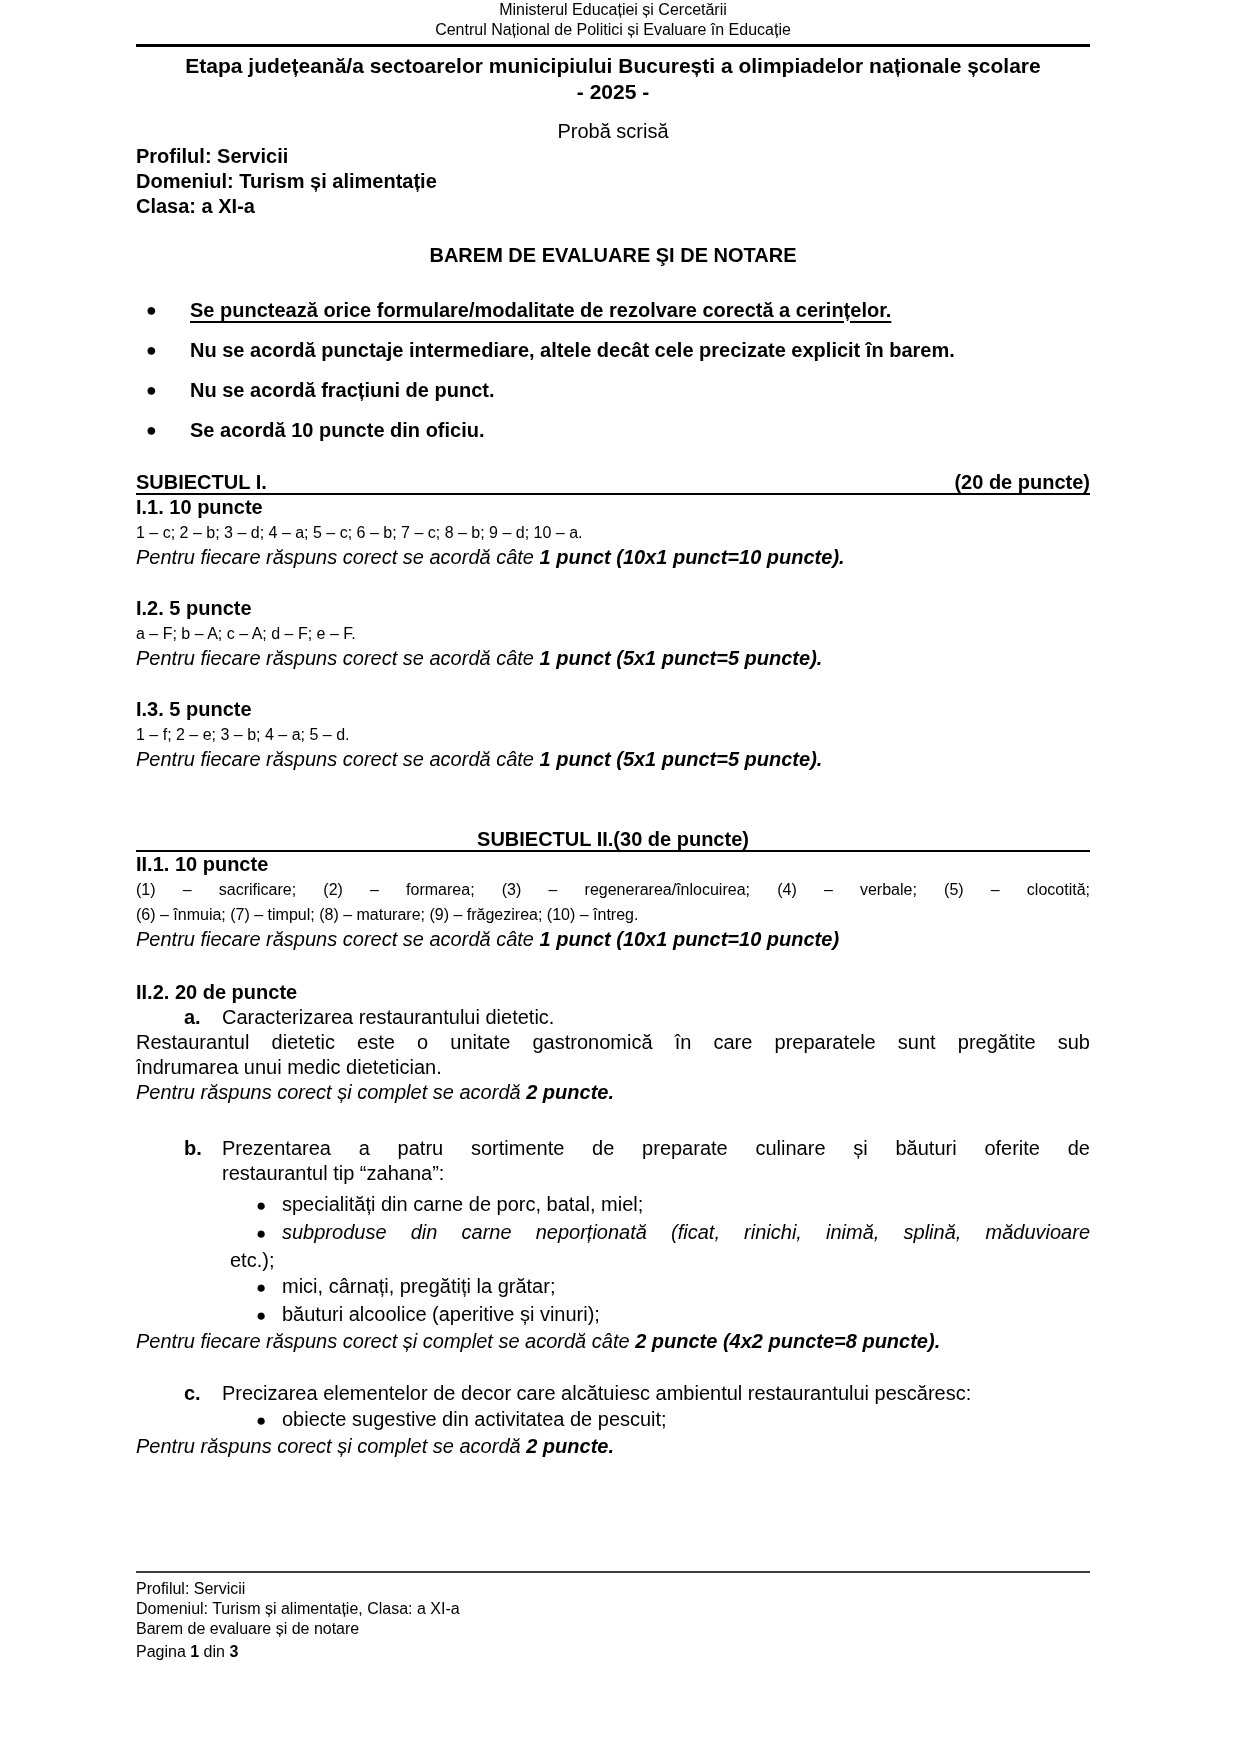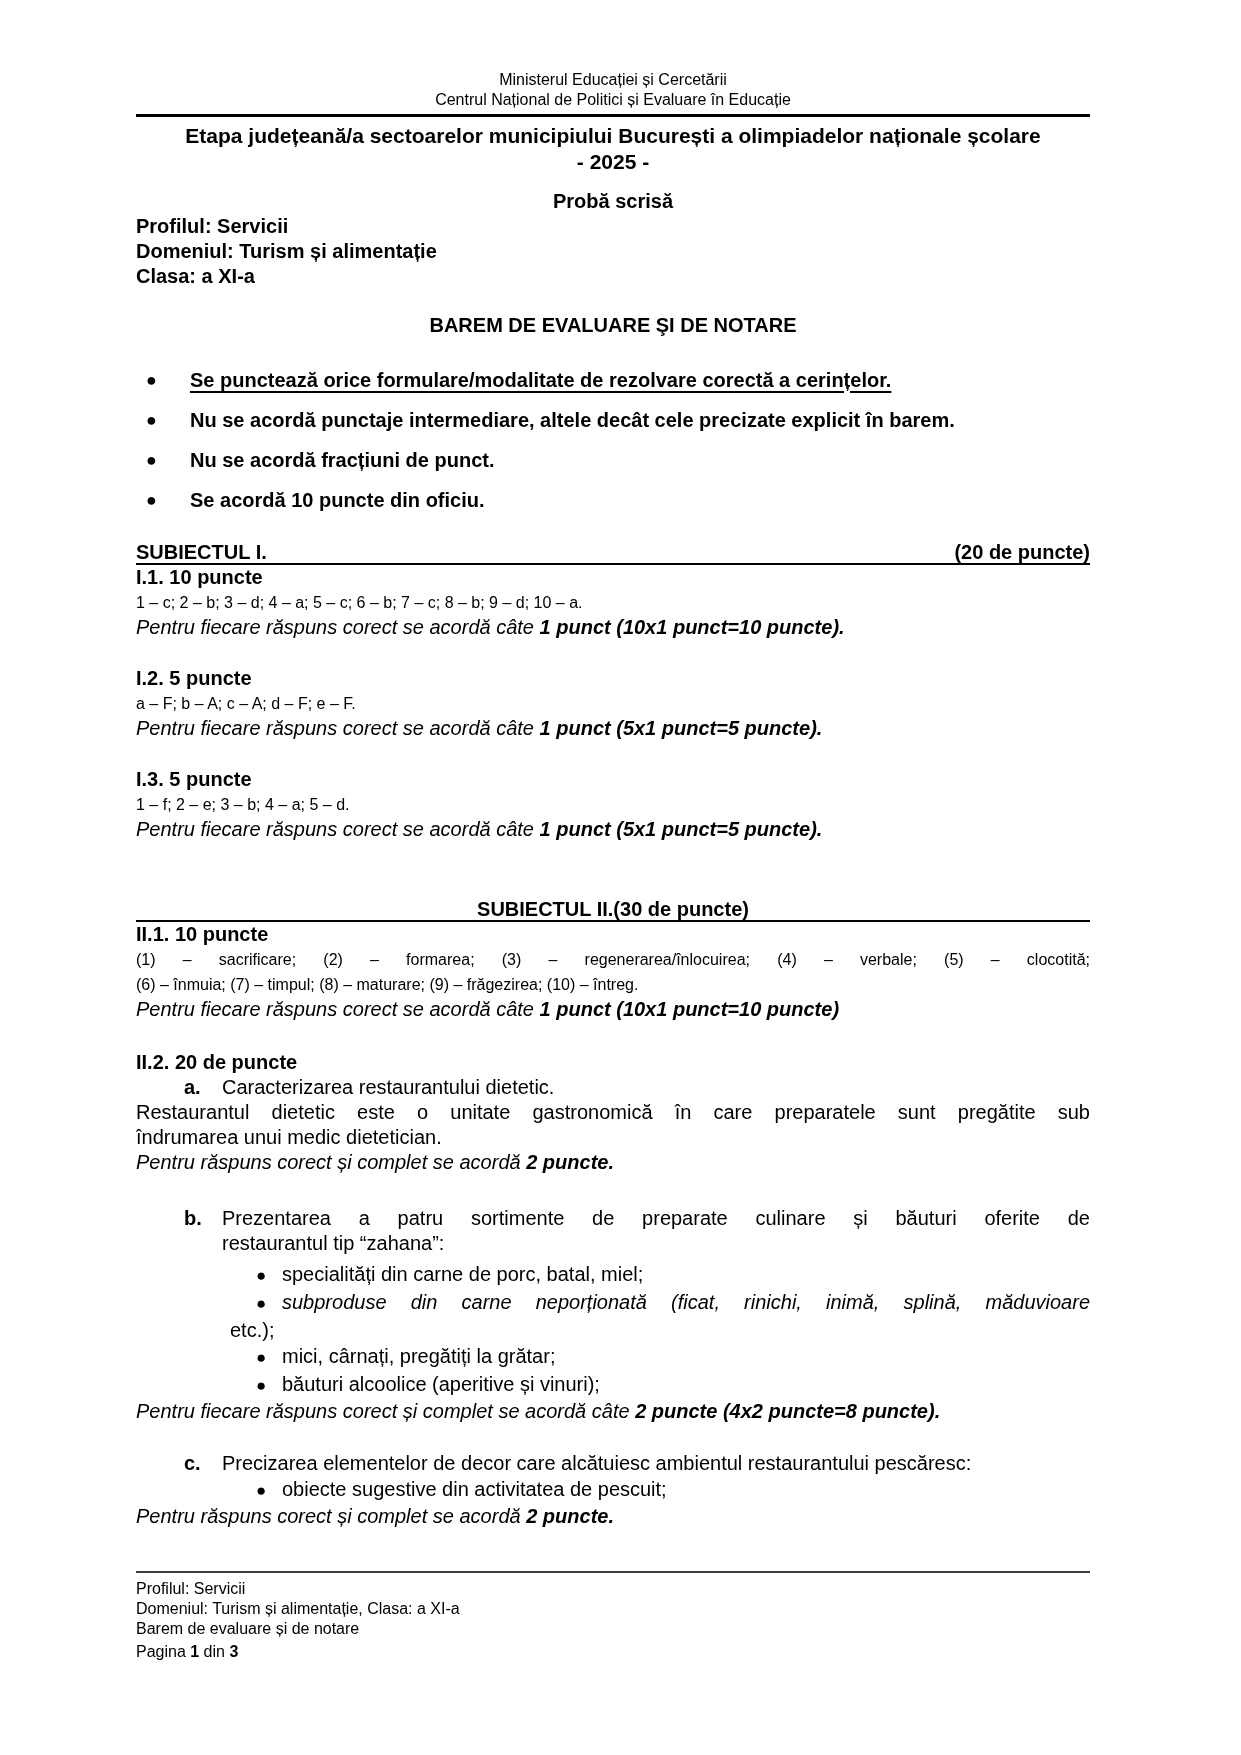--- a/index.html
+++ b/index.html
@@ -4,26 +4,26 @@
 <style>
   html, body { margin:0; padding:0; background:#ffffff; }
   body {
     width:1241px; height:1755px; position:relative;
     font-family:"Liberation Sans","DejaVu Sans",sans-serif;
     color:#000; -webkit-font-smoothing:antialiased;
   }
   .content { position:absolute; left:136px; top:0; width:954px; }
 
   
-  .page-header { padding-top:70px; text-align:center; font-size:16px; line-height:20px; }
+  .page-header { text-align:center; font-size:16px; line-height:20px; }
   .header-rule { border-bottom:3px solid #000; margin-top:4px; }
 
   
   .doc-title { margin-top:6px; text-align:center; font-weight:bold; font-size:21px; line-height:26px; }
-  .exam-type { margin-top:14px; text-align:center; font-weight:bold; font-size:20px; line-height:25px; }
+  .exam-type { margin-top:14px; text-align:center; font-weight:normal; font-size:20px; line-height:25px; }
   .meta-line { font-weight:bold; font-size:20px; line-height:25px; }
 
   .barem-title { margin-top:24px; text-align:center; font-weight:bold; font-size:20px; line-height:25px; }
 
   
   .rules { margin-top:22px; }
   .rule-item { display:flex; font-weight:bold; font-size:20px; line-height:40px; white-space:nowrap; }
   .rule-bullet { flex:none; display:inline-block; width:54px; padding-left:10px; box-sizing:border-box; font-size:18px; }
   .rule-item.u .rule-text { text-decoration:underline; text-decoration-thickness:2px; text-underline-offset:4px; }
 

